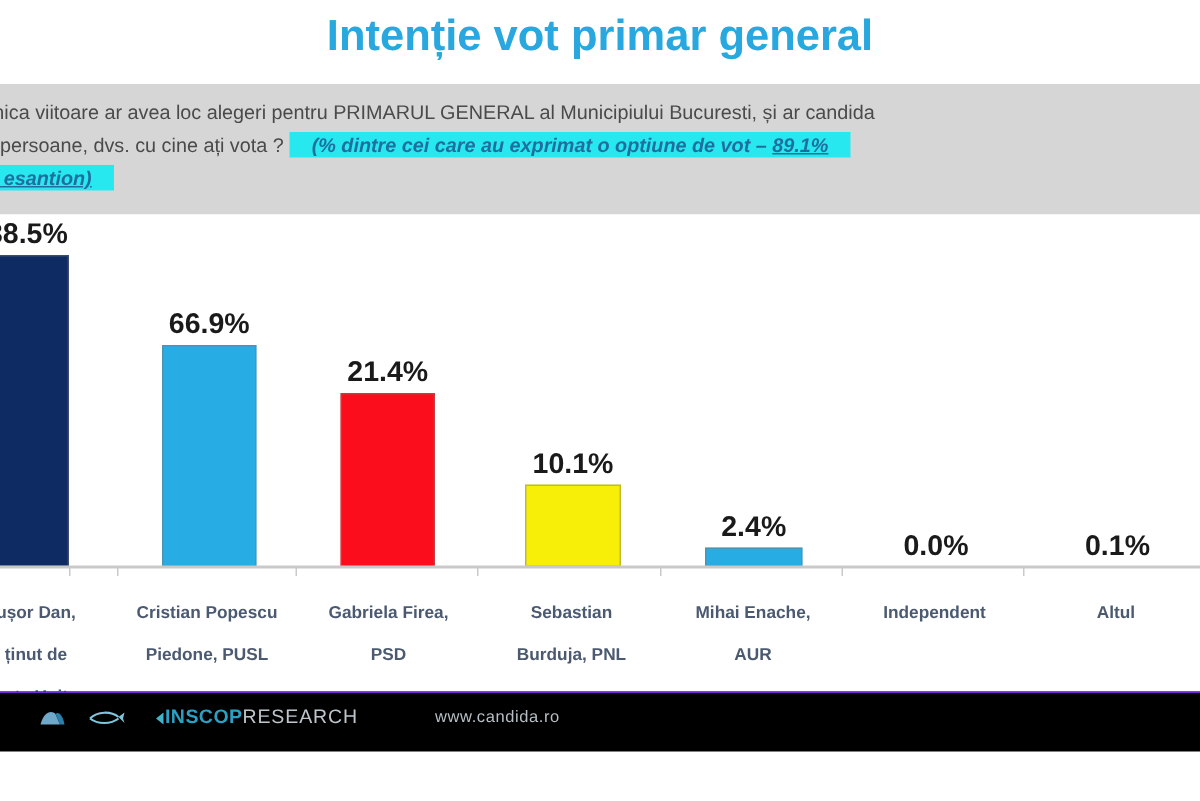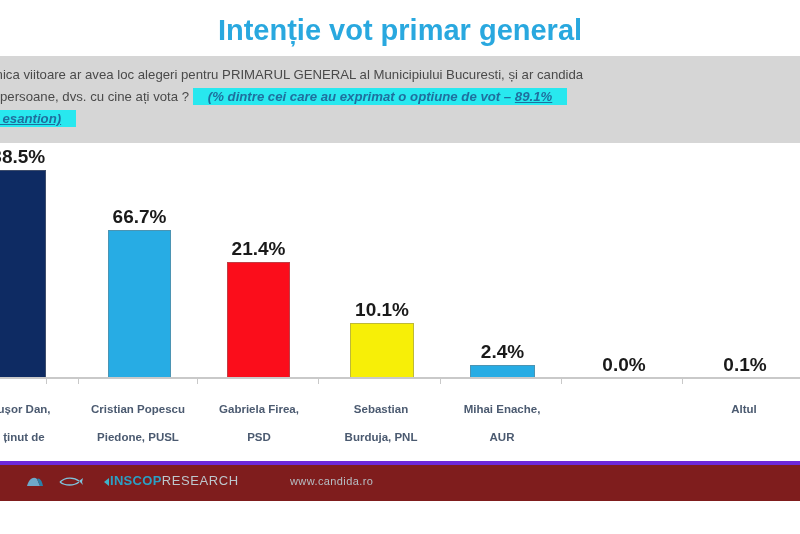--- a/index.html
+++ b/index.html
@@ -23,21 +23,21 @@
     background: #ffffff;
   }
 
   
   #title-bar {
     position: absolute;
     left: 0; top: 8px;
     width: 800px;
     height: 44px;
     display: flex;
-    align-items: center;
+    align-items: flex-start;
     justify-content: center;
   }
   #title-text {
     font-size: 29px;
     font-weight: bold;
     color: #29a8df;
     letter-spacing: 0px;
     white-space: nowrap;
     text-align: center;
   }
@@ -143,22 +143,22 @@
     text-align: center;
     white-space: pre-line;
   }
 
   
   #footer {
     position: absolute;
     left: 0; top: 461px;
     width: 800px;
     height: 40px;
-    border-top: 4px solid #6d28d9;
-    background: #7f1d1d;
+    border-top: 1px solid #6d28d9;
+    background: #000000;
   }
   #logo-mark-1 {
     position: absolute;
     left: 26px; top: 10px;
     width: 18px; height: 12px;
   }
   #logo-mark-2 {
     position: absolute;
     left: 58px; top: 11px;
     width: 26px; height: 11px;
@@ -216,21 +216,21 @@
   <div id="chart-area">
     <div id="plot">
 
       <div class="bar-slot" style="left:-20px; width:66px;">
         <div class="bar" style="height:208px; background:#0e2b63;"></div>
         <div class="bar-value" style="bottom:210px; left:58%;">38.5%</div>
       </div>
 
       <div class="bar-slot" style="left:108px; width:63px;">
         <div class="bar" style="height:148px; background:#27ace4;"></div>
-        <div class="bar-value" style="bottom:150px;">66.7%</div>
+        <div class="bar-value" style="bottom:150px;">66.9%</div>
       </div>
 
       <div class="bar-slot" style="left:227px; width:63px;">
         <div class="bar" style="height:116px; background:#fb0d1b;"></div>
         <div class="bar-value" style="bottom:118px;">21.4%</div>
       </div>
 
       <div class="bar-slot" style="left:350px; width:64px;">
         <div class="bar" style="height:55px; background:#f7ef07;"></div>
         <div class="bar-value" style="bottom:57px;">10.1%</div>
@@ -283,20 +283,23 @@
       <div class="xlabel" style="left:321px; width:120px;">
         <div>Sebastian</div>
         <div>Burduja, PNL</div>
       </div>
 
       <div class="xlabel" style="left:442px; width:120px;">
         <div>Mihai Enache,</div>
         <div>AUR</div>
       </div>
 
+      <div class="xlabel" style="left:563px; width:120px;">
+        <div>Independent</div>
+      </div>
 
       <div class="xlabel" style="left:685px; width:118px;">
         <div>Altul</div>
       </div>
     </div>
   </div>
 
   <div id="footer">
     <svg id="logo-mark-1" viewBox="0 0 18 12">
       <path d="M1 11 C3 3, 8 1, 11 4 L14 11 Z" fill="#6fa8c9"></path>

